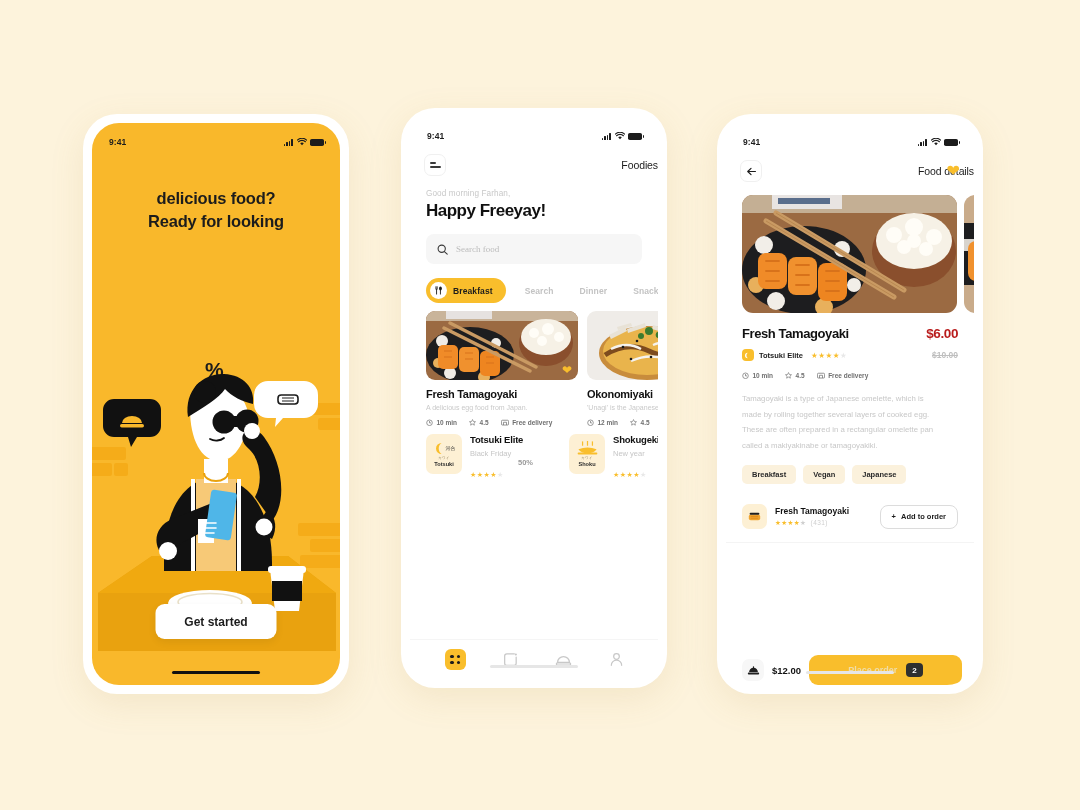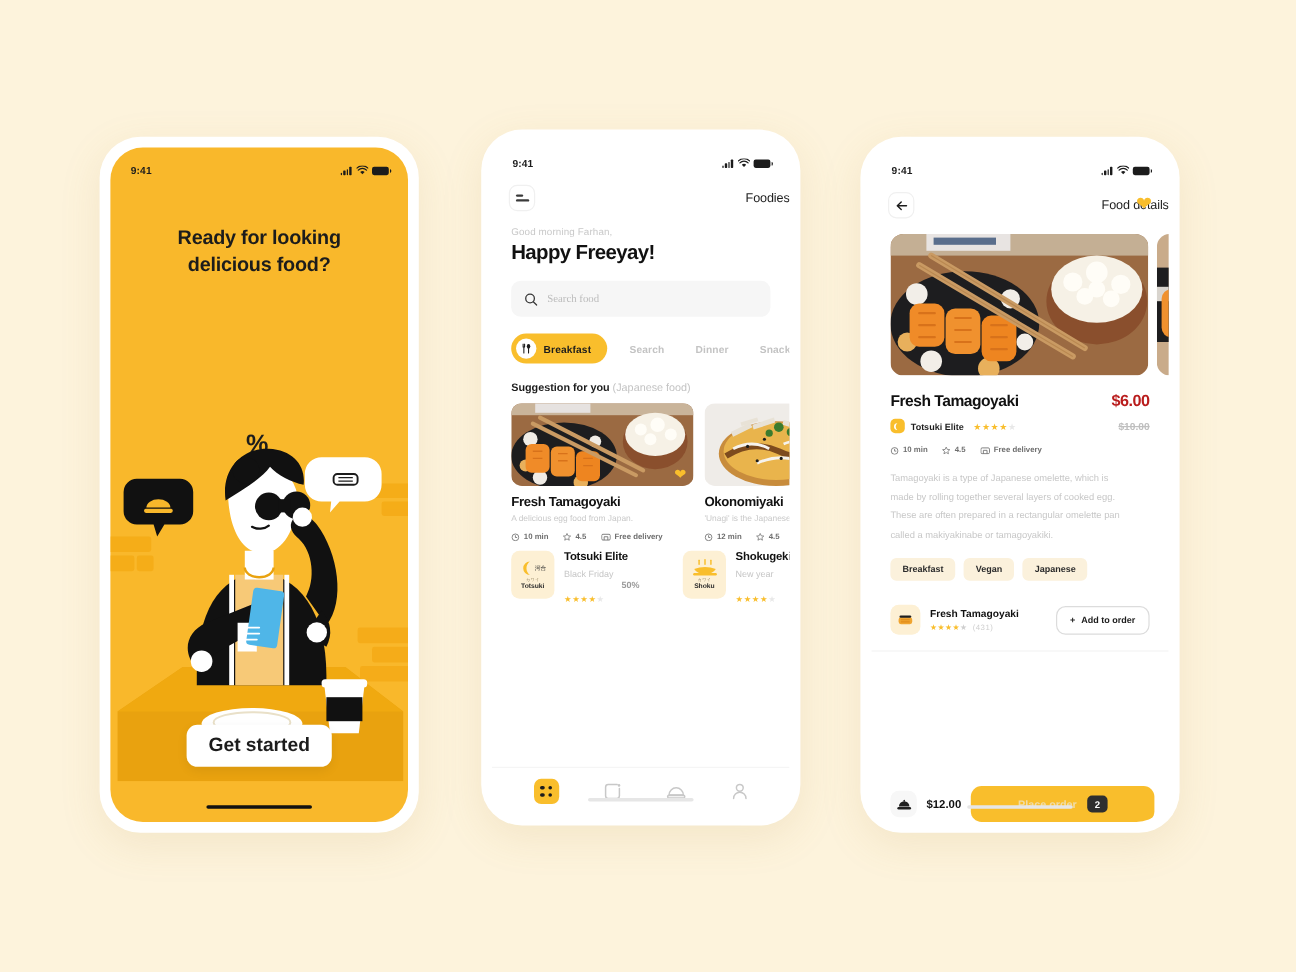--- a/index.html
+++ b/index.html
@@ -58,21 +58,21 @@
     font-size: 16.5px; font-weight: bold; color: #1c1c1c;
     line-height: 1.42; letter-spacing: -.2px;
   }
   .illus-wrap { position: relative; flex: 1; margin-top: 6px; }
   .illus { position: absolute; left: 0; bottom: 34px; width: 100%; }
   .s1-cta {
     position: absolute; left: 50%; transform: translateX(-50%);
     bottom: 46px; width: 121px; height: 35px;
     background: #fff; border-radius: 9px;
     display: flex; align-items: center; justify-content: center;
-    font-size: 16px; font-weight: 600; color: #1c1c1c;
+    font-size: 12px; font-weight: 600; color: #1c1c1c;
     box-shadow: 0 3px 9px rgba(0,0,0,.07);
   }
   .homebar {
     position: absolute; left: 50%; transform: translateX(-50%); bottom: 11px;
     width: 88px; height: 3.4px; border-radius: 3px; background: #111;
   }
   .homebar.light { background: #E6E6E6; }
 
   
   #s2, #s3 { background: #fff; display: flex; flex-direction: column; }
@@ -242,22 +242,22 @@
           <svg width="10" height="8" viewBox="0 0 12 9">
             <path d="M6 8.4 L3.8 6.1 a3.1 3.1 0 0 1 4.4 0 Z" fill="#1c1c1c"></path>
             <path d="M1.9 4.2 a5.8 5.8 0 0 1 8.2 0" stroke="#1c1c1c" stroke-width="1.3" fill="none" stroke-linecap="round"></path>
             <path d="M0.4 2.2 a8.1 8.1 0 0 1 11.2 0" stroke="#1c1c1c" stroke-width="1.3" fill="none" stroke-linecap="round"></path>
           </svg>
           <div class="batt"></div>
         </div>
       </div>
 
       <div class="s1-title">
+        <div>delicious food?</div>
         <div>Ready for looking</div>
-        <div>delicious food?</div>
       </div>
 
       <div class="illus-wrap">
         <svg class="illus" viewBox="0 0 248 300">
 
           <g fill="#F5AB16" opacity=".85">
             <rect x="-6" y="96" width="40" height="13" rx="2"></rect>
             <rect x="-6" y="112" width="26" height="13" rx="2"></rect>
             <rect x="22" y="112" width="14" height="13" rx="2"></rect>
             <rect x="212" y="52" width="40" height="12" rx="2"></rect>
@@ -381,24 +381,20 @@
                 <path d="M8.6 5.6 v5.2" stroke="#1c1c1c" stroke-width="1.2" stroke-linecap="round"></path>
               </svg>
             </span>
             <span>Breakfast</span>
           </div>
           <div class="tab">Search</div>
           <div class="tab">Dinner</div>
           <div class="tab">Snack</div>
         </div>
 
-        <div class="sec-head">
-          <span style="color:#1c1c1c;font-weight:bold">Suggestion for you</span>
-          <span>(Japanese food)</span>
-        </div>
 
         <div class="cards">
           <div class="card">
             <div class="thumb">
               <svg viewBox="0 0 152 69" preserveAspectRatio="xMidYMid slice">
                 <rect width="152" height="69" fill="#9b6a42"></rect>
                 <rect width="152" height="10" fill="#c9b49a"></rect>
                 <rect x="20" y="0" width="46" height="8" fill="#e6e2e0"></rect>
                 <ellipse cx="44" cy="44" rx="44" ry="28" fill="#1d1d1f"></ellipse>
                 <circle cx="16" cy="30" r="6" fill="#f0ece6"></circle>

